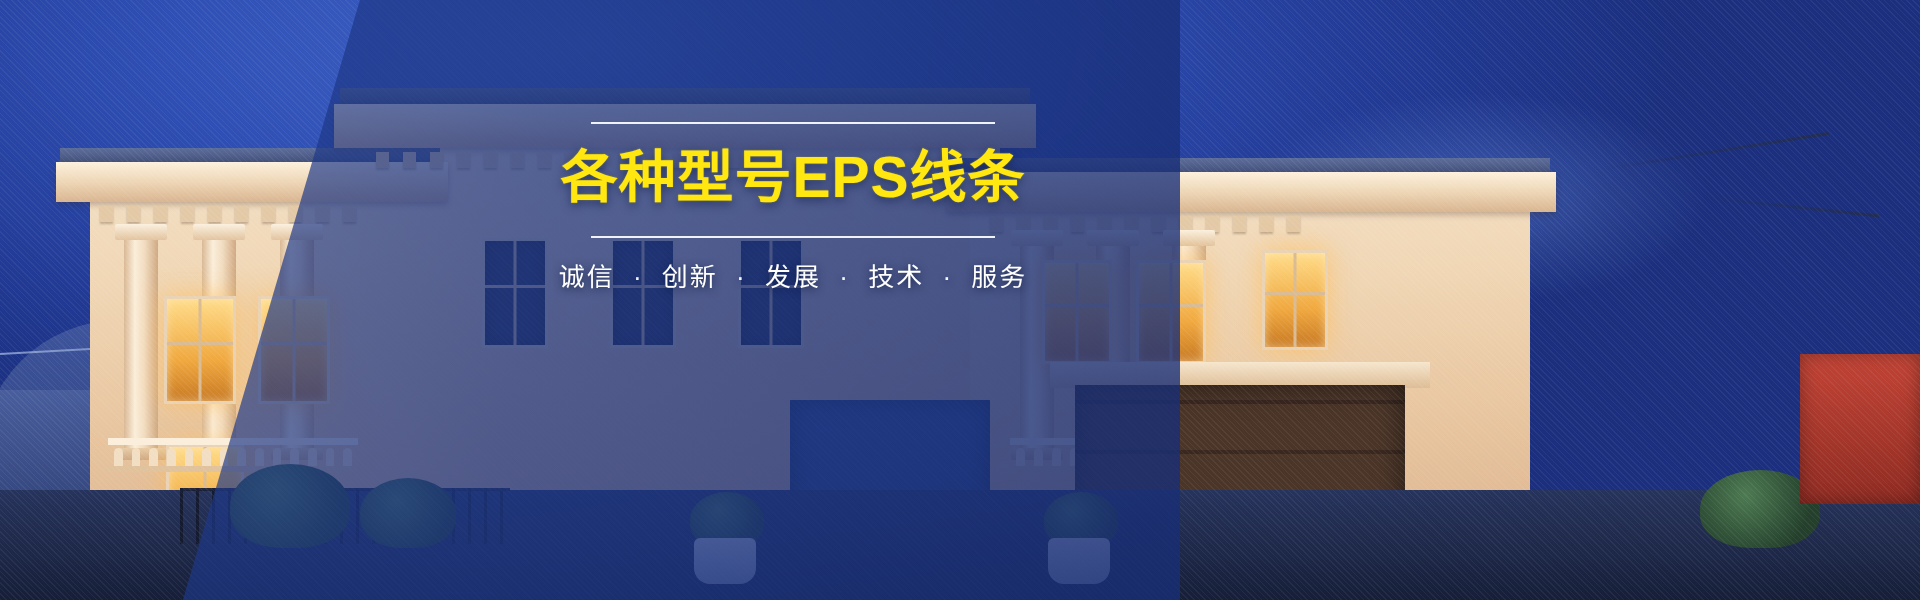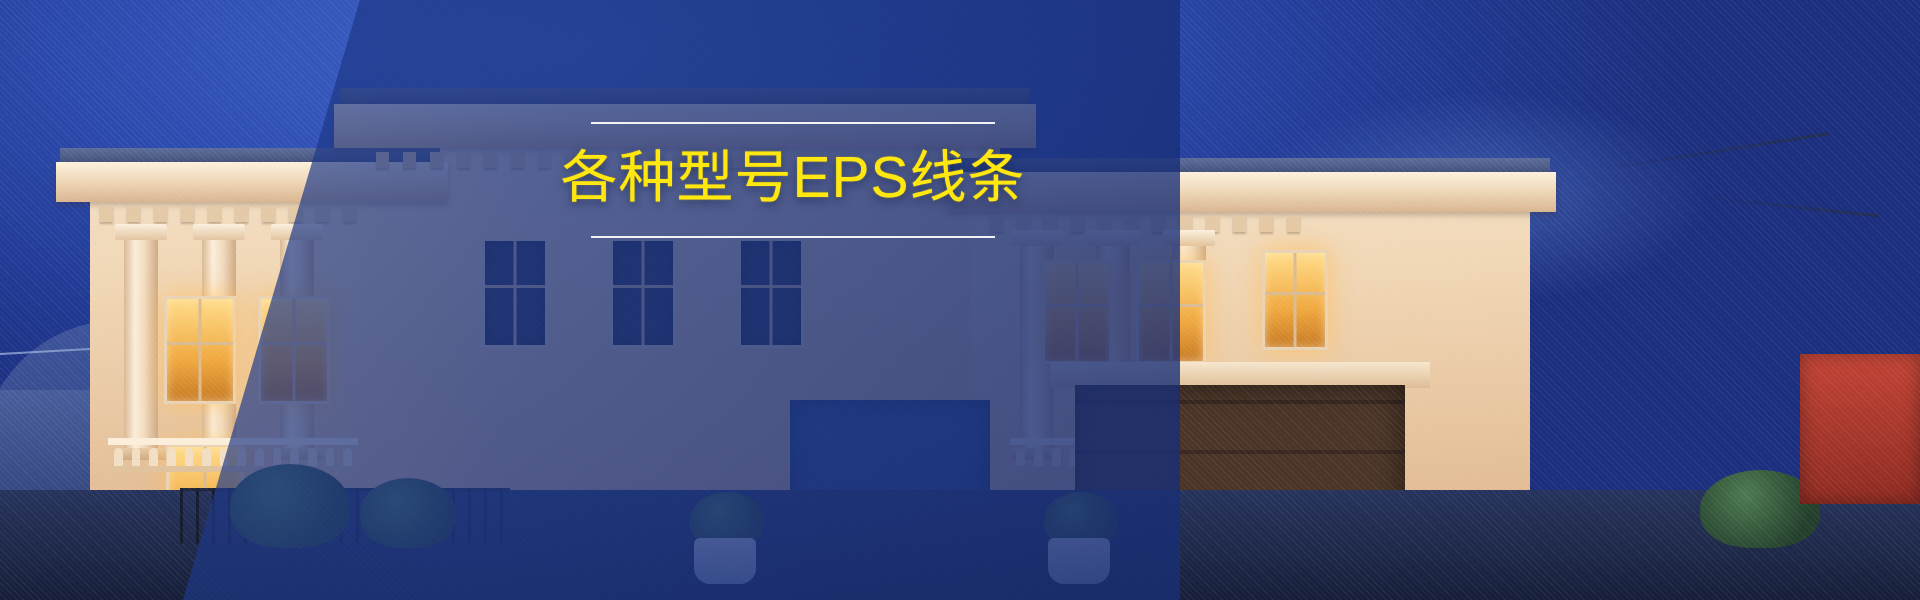--- a/index.html
+++ b/index.html
@@ -180,21 +180,21 @@
   .brand{
     font-size:35px;line-height:1.15;color:#ffffff;letter-spacing:5px;
     font-weight:400;text-shadow:0 2px 8px rgba(10,22,60,.75);
     white-space:nowrap;
   }
   .rule{
     width:404px;height:2px;margin:26px auto 22px auto;
     background:rgba(255,255,255,.92);
   }
   .headline{
-    font-size:57px;line-height:1.12;font-weight:400;color:#ffe70f;
+    font-size:57px;line-height:1.12;font-weight:700;color:#ffe70f;
     letter-spacing:1px;white-space:nowrap;
     text-shadow:0 3px 10px rgba(12,26,70,.6), 0 0 2px rgba(255,231,15,.5);
   }
   .rule2{
     width:404px;height:2px;margin:26px auto 0 auto;
     background:rgba(255,255,255,.92);
   }
   .tagline{
     margin-top:24px;
     font-size:26px;line-height:1.2;color:#ffffff;letter-spacing:2px;
@@ -376,15 +376,26 @@
   <div class="overlay-edge"></div>
 
   <div class="copy">
 
     <div class="rule"></div>
 
     <div class="headline">各种型号EPS线条</div>
 
     <div class="rule2"></div>
 
+    <div class="tagline">
+      <span>诚信</span>
+      <span class="dot">·</span>
+      <span>创新</span>
+      <span class="dot">·</span>
+      <span>发展</span>
+      <span class="dot">·</span>
+      <span>技术</span>
+      <span class="dot">·</span>
+      <span>服务</span>
+    </div>
   </div>
 
 </div>
 
 </body></html>

